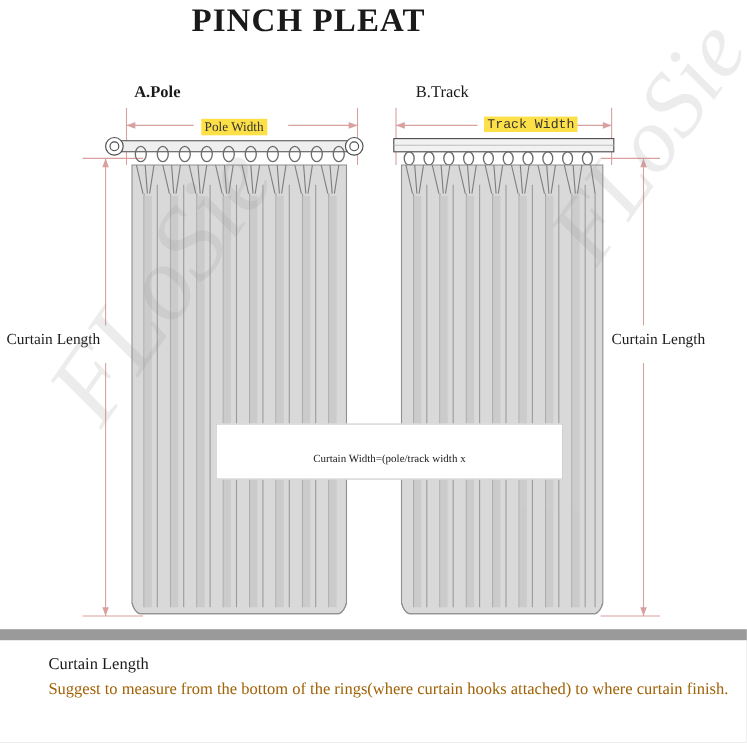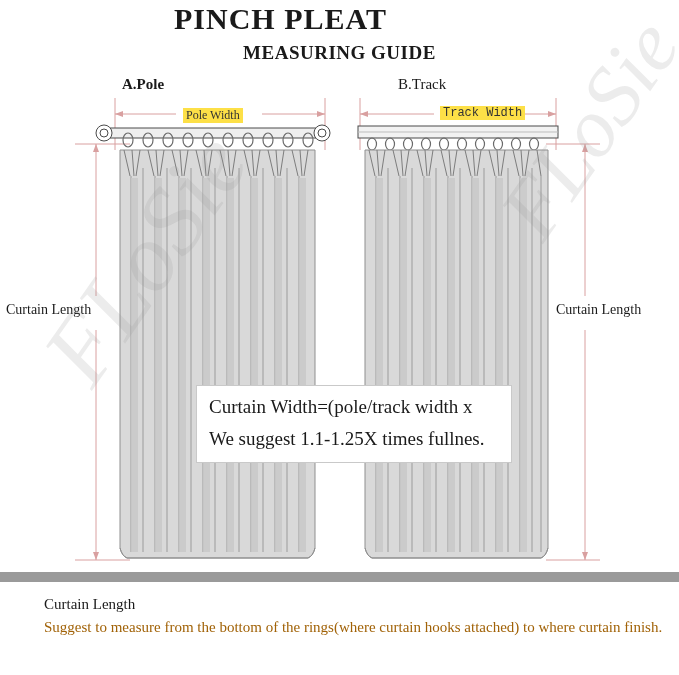--- a/index.html
+++ b/index.html
@@ -43,21 +43,21 @@
     letter-spacing: 0.5px;
   }
 
   
   .panel-label {
     position: absolute;
     font-size: 15px;
     color: #1a1a1a;
   }
   .panel-label.a { top: 76px; left: 122px; font-weight: bold; }
-  .panel-label.b { top: 76px; left: 398px; }
+  .panel-label.b { top: 76px; left: 378px; }
 
   
   .watermark {
     position: absolute;
     left: 0; top: 0;
     width: 679px; height: 580px;
     pointer-events: none;
     z-index: 5;
   }
   .wm-text {
@@ -104,24 +104,25 @@
     position: absolute;
     left: 196px;
     top: 385px;
     width: 290px;
     background: #ffffff;
     border: 1px solid #c9c9c9;
     padding: 10px 12px 12px 12px;
     z-index: 6;
   }
   .formula-box p {
-    margin: 0 0 11px 0;
-    font-size: 19px;
+    margin: 16px 0 11px 0;
+    font-size: 10px;
     line-height: 1.12;
     color: #1a1a1a;
+    text-align: center;
   }
   .formula-box p:last-child { margin-bottom: 0; }
 
   
   .footer {
     position: absolute;
     left: 0;
     top: 572px;
     width: 679px;
     height: 103px;
@@ -147,21 +148,20 @@
     margin: 0;
     color: #a16207;
   }
 </style>
 </head>
 <body>
 
 <div class="page">
 
   <div class="title-main">PINCH PLEAT</div>
-  <div class="title-sub">MEASURING GUIDE</div>
 
   <div class="panel-label a">A.Pole</div>
   <div class="panel-label b">B.Track</div>
 
   <svg class="diagram" width="679" height="580" viewBox="0 0 679 580">
     <defs>
       
     </defs>
 
     <g stroke="#d9a0a0" stroke-width="1" fill="none">
@@ -334,21 +334,20 @@
   </div>
 
   <div class="dim-label dim-pole">Pole Width</div>
   <div class="dim-label dim-track">Track Width</div>
 
   <div class="len-label len-left">Curtain Length</div>
   <div class="len-label len-right">Curtain Length</div>
 
   <div class="formula-box">
     <p>Curtain Width=(pole/track width x</p>
-    <p>We suggest 1.1-1.25X times fullnes.</p>
   </div>
 
   <div class="footer">
     <div class="footer-inner">
       <p class="footer-title">Curtain Length</p>
       <p class="footer-text">Suggest to measure from the bottom of the rings(where curtain hooks attached) to where curtain finish.</p>
     </div>
   </div>
 
 </div>

